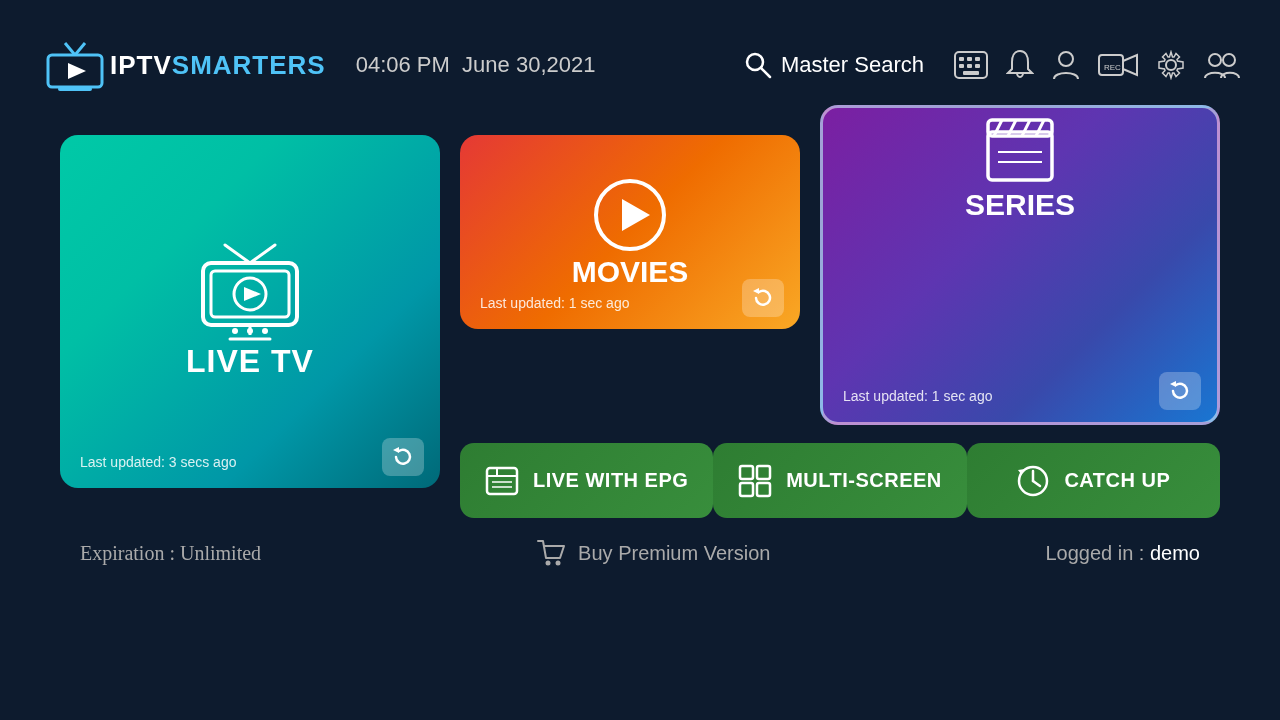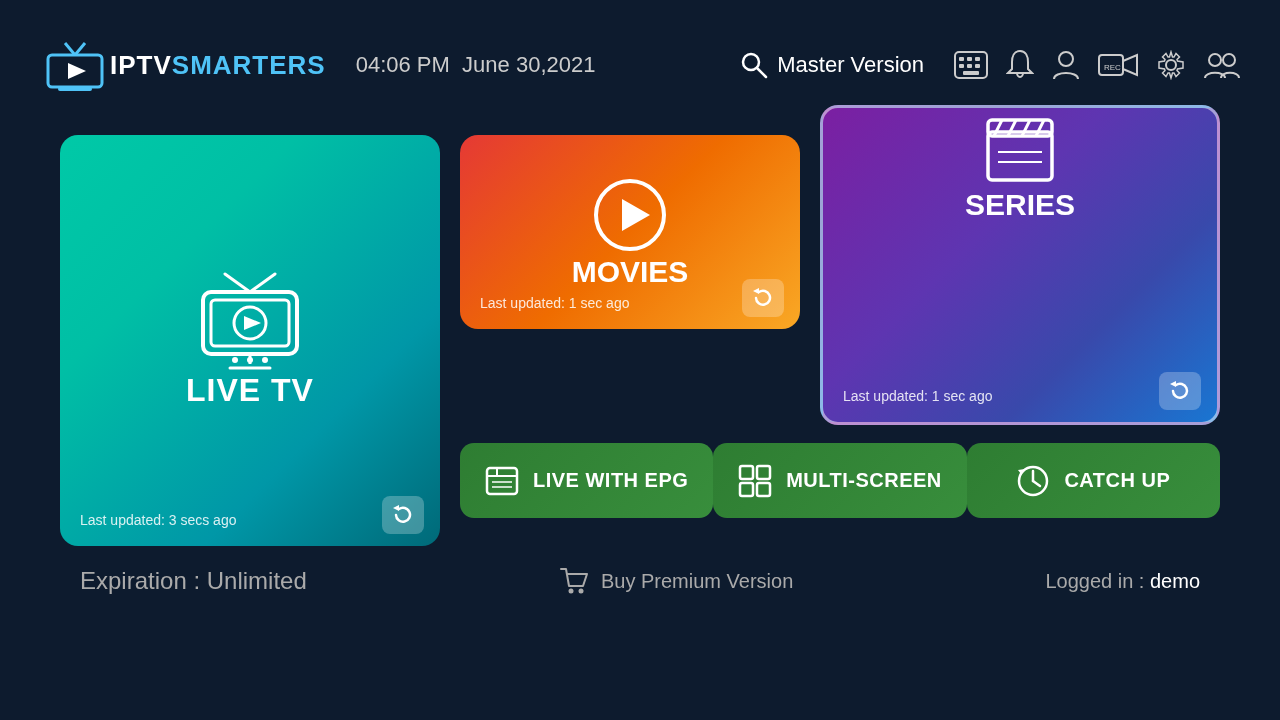--- a/index.html
+++ b/index.html
@@ -84,21 +84,21 @@
     .cards-row {
       display: flex;
       gap: 20px;
       align-items: flex-start;
       margin-top: 5px;
     }
 
     
     .card-live-tv {
       width: 380px;
-      height: 411px;
+      height: 353px;
       border-radius: 18px;
       background: linear-gradient(135deg, #00c9a7 0%, #00bfa5 30%, #0097a7 70%, #006978 100%);
       display: flex;
       flex-direction: column;
       align-items: center;
       justify-content: center;
       position: relative;
       cursor: pointer;
       flex-shrink: 0;
     }
@@ -215,22 +215,23 @@
 
     
     .footer {
       display: flex;
       align-items: center;
       justify-content: space-between;
       padding: 12px 80px 0 80px;
       margin-top: 8px;
     }
     .expiry-text {
-      font-size: 24px;
+      font-size: 20px;
       color: #aaa;
+      font-family: Liberation Serif, serif;
     }
     .buy-premium {
       display: flex;
       align-items: center;
       gap: 12px;
       font-size: 20px;
       color: #aaa;
       cursor: pointer;
     }
     .logged-in-text {
@@ -268,21 +269,21 @@
 
   <div class="datetime">
     <span>04:06 PM</span>&nbsp;&nbsp;<span>June 30,2021</span>
   </div>
 
   <div class="search-area">
     <svg width="30" height="30" viewBox="0 0 30 30">
       <circle cx="12" cy="12" r="8" fill="none" stroke="#fff" stroke-width="2.5"></circle>
       <line x1="18" y1="18" x2="27" y2="27" stroke="#fff" stroke-width="2.5" stroke-linecap="round"></line>
     </svg>
-    <span class="search-label">Master Version</span>
+    <span class="search-label">Master Search</span>
   </div>
 
   <div class="header-icons">
 
     <div class="header-icon">
       <svg width="34" height="28" viewBox="0 0 34 28">
         <rect x="1" y="1" width="32" height="26" rx="4" fill="none" stroke="#ccc" stroke-width="2"></rect>
         <rect x="5" y="6" width="5" height="4" rx="1" fill="#ccc"></rect>
         <rect x="13" y="6" width="5" height="4" rx="1" fill="#ccc"></rect>
         <rect x="21" y="6" width="5" height="4" rx="1" fill="#ccc"></rect>

